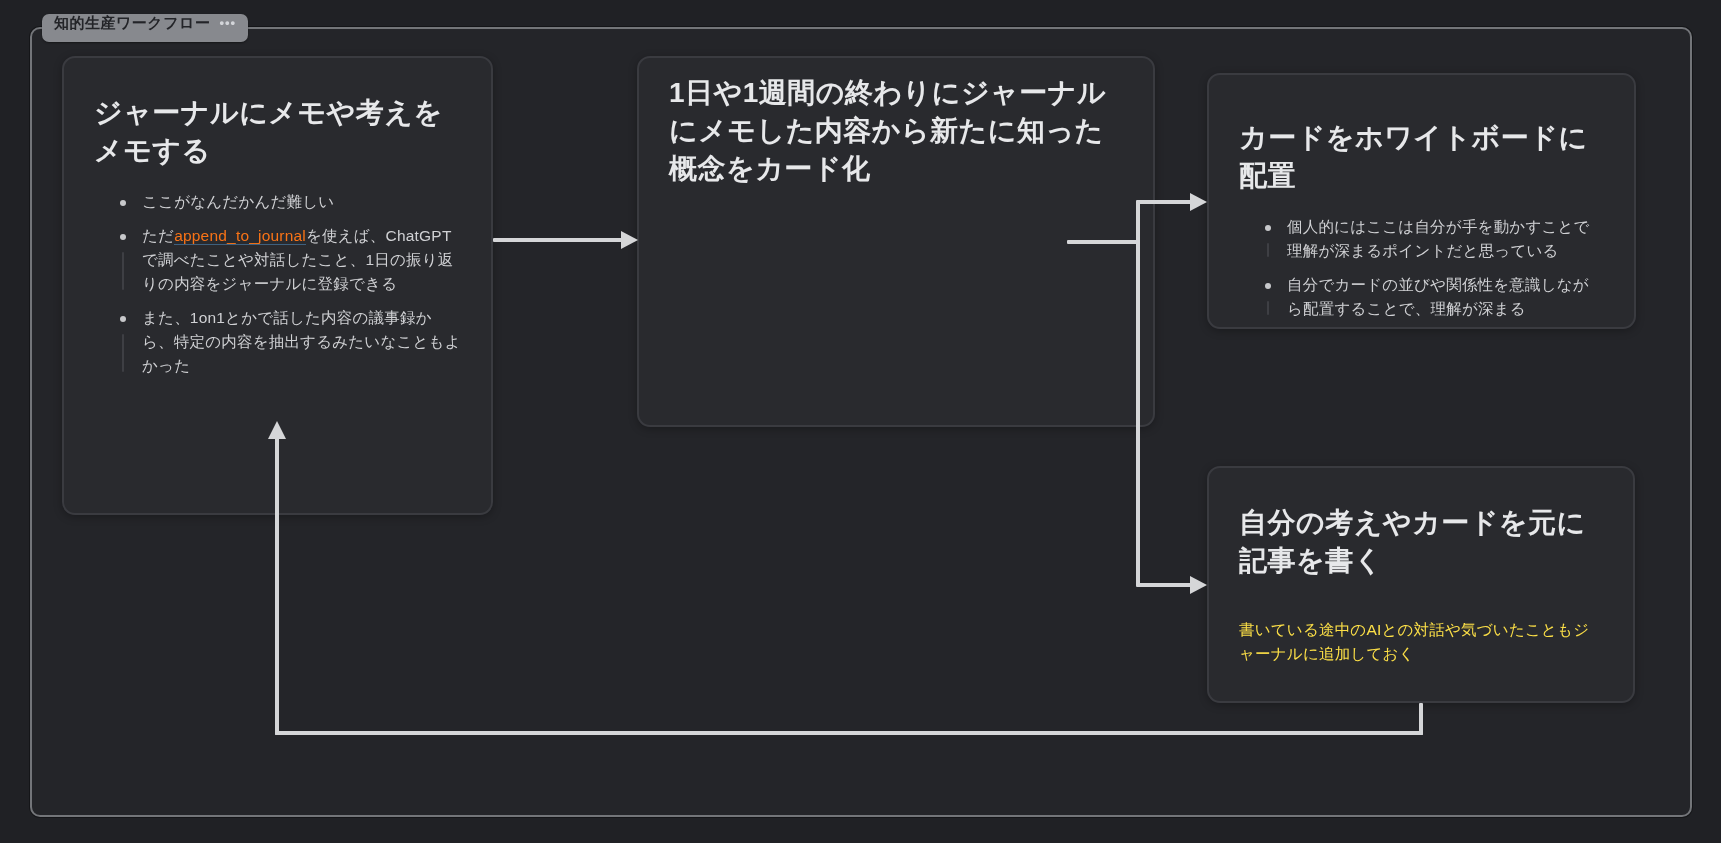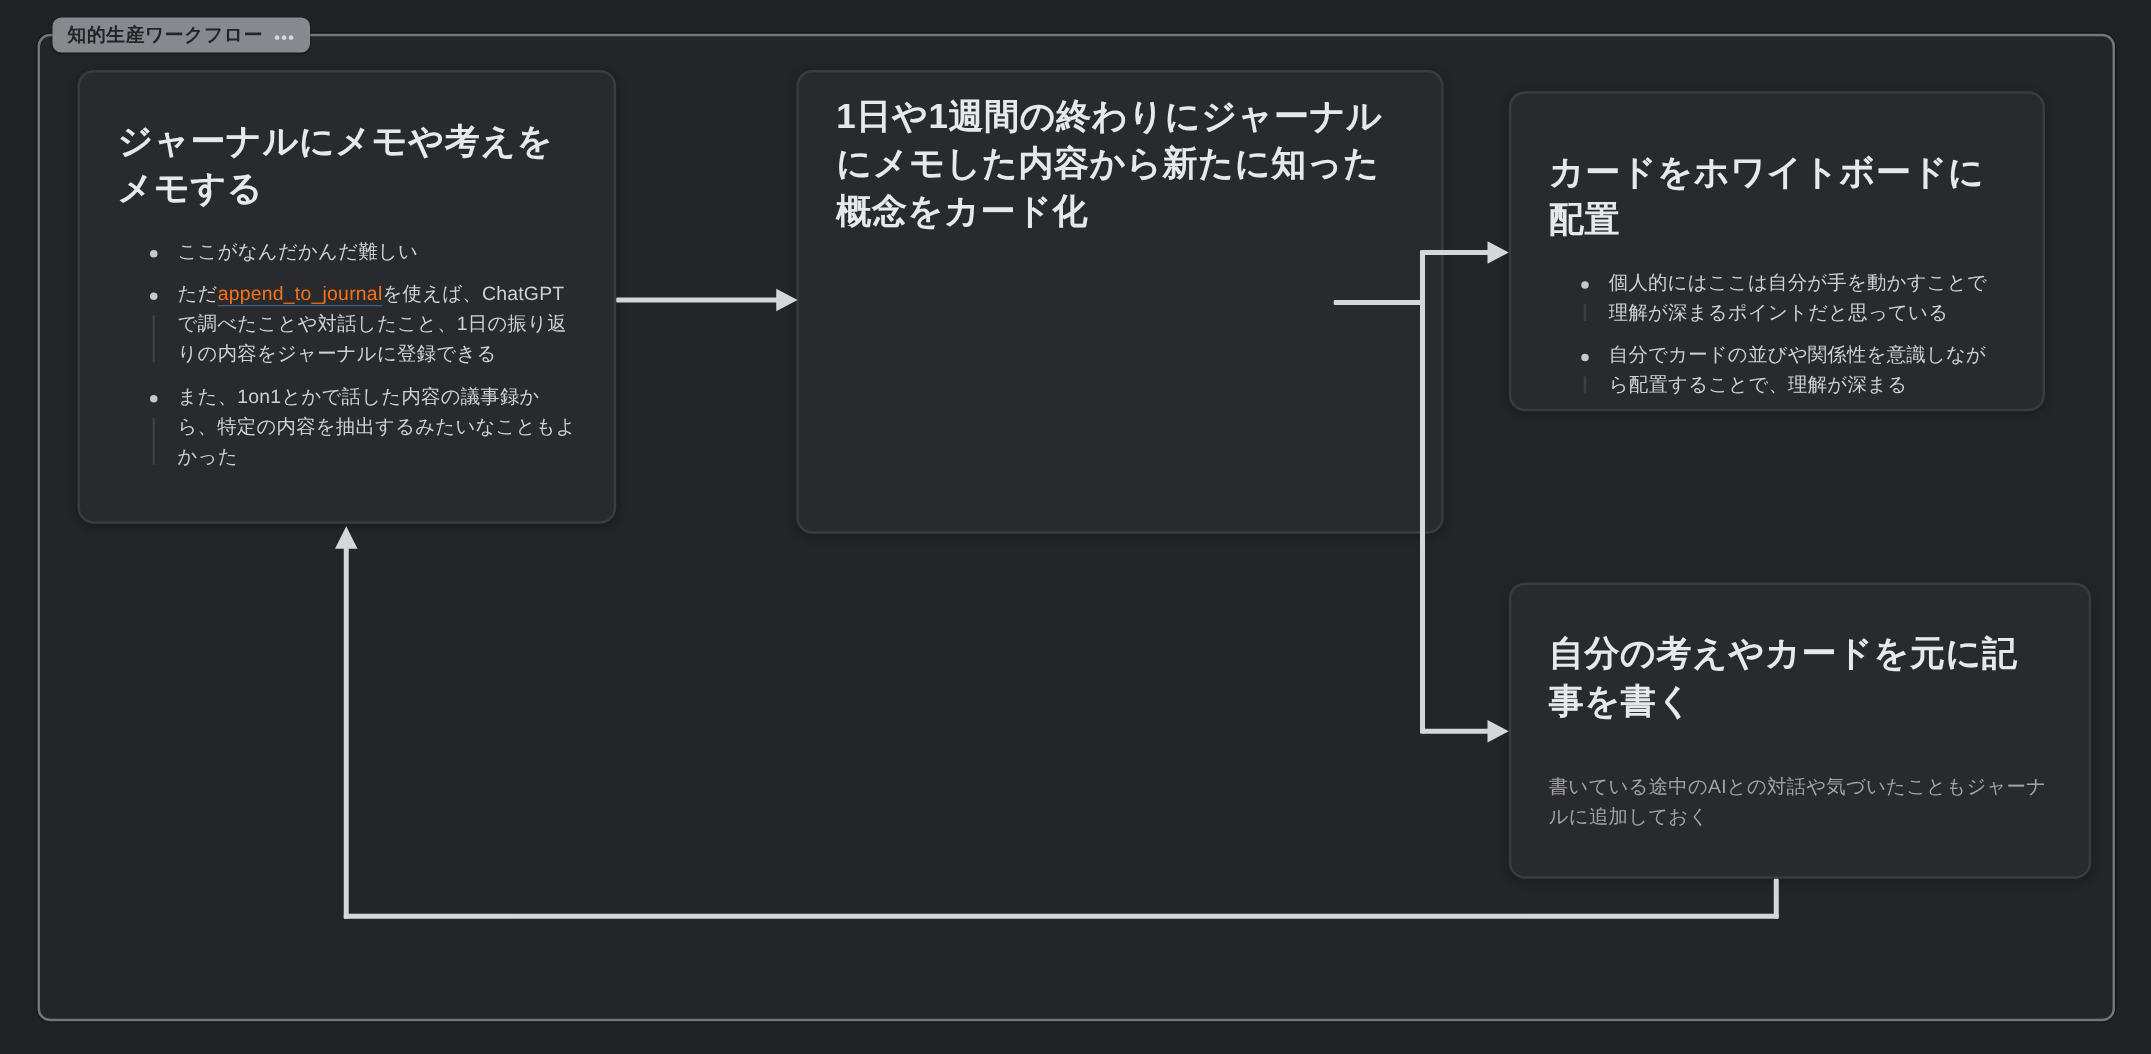--- a/index.html
+++ b/index.html
@@ -15,44 +15,44 @@
   
   .frame{
     position:absolute;left:30px;top:27px;width:1662px;height:790px;
     border:2px solid #737579;border-radius:10px;
     background:#242529;box-sizing:border-box;
     box-shadow:0 0 0 1px rgba(0,0,0,.35);
   }
   .frame-label{
     position:absolute;left:10px;top:-15px;height:28px;
     background:#87898e;border-radius:7px;
-    display:flex;align-items:center;gap:9px;
+    display:flex;align-items:flex-start;gap:9px;
     padding:0 12px;box-sizing:border-box;
     box-shadow:0 1px 2px rgba(0,0,0,.4);
     cursor:default;white-space:nowrap;
   }
   .frame-label .label-text{
     font-size:15px;font-weight:700;color:#232428;letter-spacing:.5px;
   }
   .frame-label .label-dots{
     font-size:13px;font-weight:700;color:#d3d5d9;letter-spacing:1px;
     line-height:1;padding-top:2px;
   }
 
   
   .card{
     position:absolute;box-sizing:border-box;
     background:#292a2e;border:2px solid #3a3b40;border-radius:13px;
     box-shadow:0 2px 8px rgba(0,0,0,.28);
     overflow:hidden;
   }
-  .card-1{left:62px;top:56px;width:431px;height:363px;padding:36px 30px;}
+  .card-1{left:62px;top:56px;width:431px;height:459px;padding:36px 30px;}
   .card-2{left:637px;top:56px;width:518px;height:371px;padding:16px 30px;}
   .card-3{left:1207px;top:73px;width:429px;height:256px;padding:44px 30px;}
-  .card-4{left:1207px;top:466px;width:466px;height:237px;padding:36px 30px;}
+  .card-4{left:1207px;top:466px;width:428px;height:237px;padding:36px 30px;}
 
   .card-title{
     margin:0 0 20px 0;
     font-size:28px;font-weight:700;line-height:1.35;
     color:#e7e8ea;letter-spacing:.5px;
   }
   .card-2 .card-title{margin-bottom:16px;}
   .card-4 .card-title{margin-bottom:38px;}
 
   .bullets{
@@ -68,21 +68,21 @@
     content:"";position:absolute;left:6px;top:10px;
     width:6px;height:6px;border-radius:50%;background:#c7c8cb;
   }
   .bullets li::after{
     content:"";position:absolute;left:8px;top:28px;
     width:2px;height:calc(100% - 34px);
     background:#3e3f44;border-radius:1px;
   }
   .inline-link{color:#f97316;border-bottom:1px solid rgba(88,162,224,.45);cursor:pointer;}
   .card-body{
-    margin:0;font-size:15.5px;line-height:1.6;color:#a3a3a3;letter-spacing:.2px;
+    margin:0;font-size:15.5px;line-height:1.6;color:#fde047;letter-spacing:.2px;
   }
 
   
   .seg{position:absolute;background:#d5d6d8;border-radius:1px;}
   .head{position:absolute;width:0;height:0;}
   .head-right{border-top:9px solid transparent;border-bottom:9px solid transparent;border-left:17px solid #d5d6d8;}
   .head-up{border-left:9px solid transparent;border-right:9px solid transparent;border-bottom:18px solid #d5d6d8;}
 </style>
 </head>
 <body>

